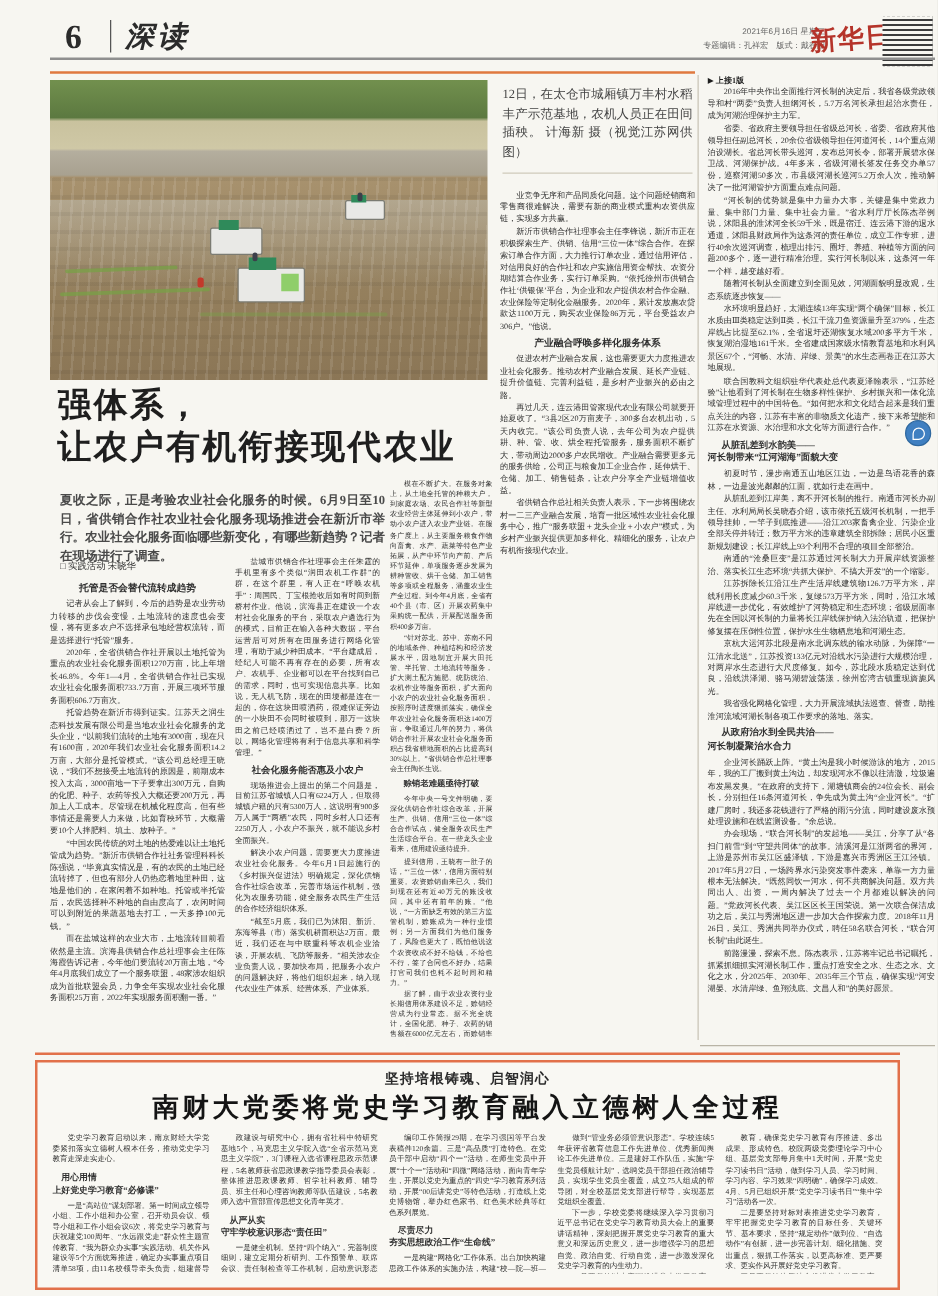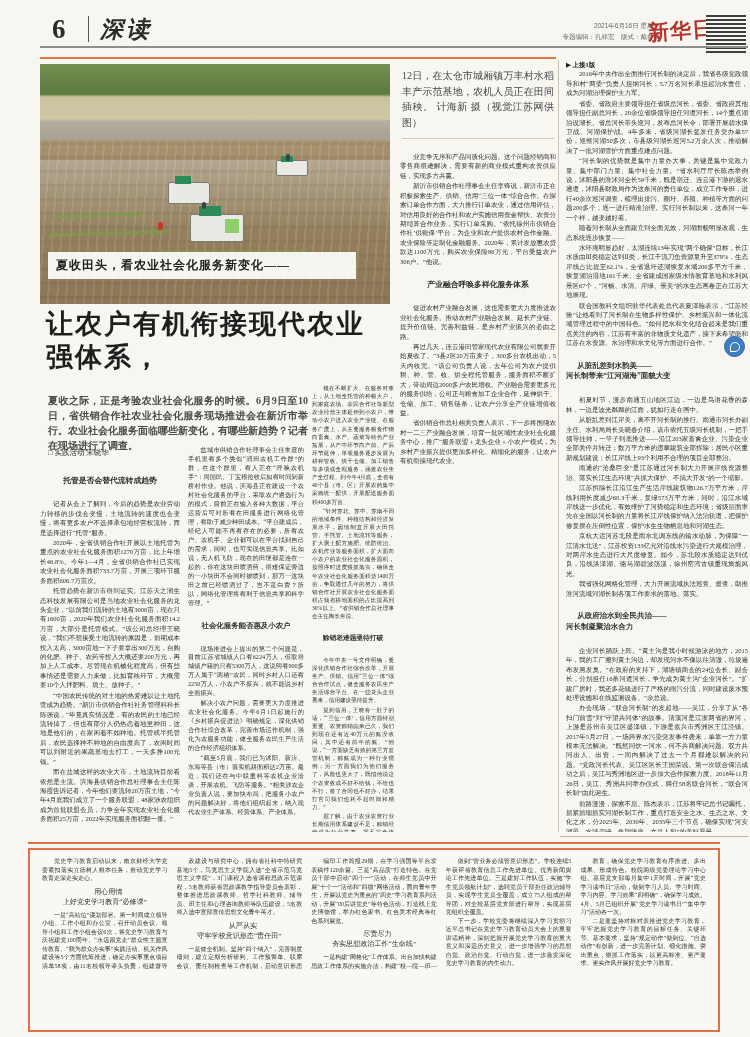--- a/index.html
+++ b/index.html
@@ -36,21 +36,21 @@
       padding:5px 8px;font-size:12px;font-weight:bold;letter-spacing:1px;color:#222;}
   
   .headline{position:absolute;left:46px;top:308px;width:345px;font-size:27px;font-weight:bold;
       letter-spacing:2px;line-height:1.22;color:#1e1e1e;}
   
   .intro{position:absolute;left:48px;top:393px;width:260px;font-size:10px;font-weight:bold;
       color:#4a4a4a;text-align:justify;line-height:1.5;}
   .byline{position:absolute;left:48px;top:448px;font-size:7.5px;color:#333;}
   .col{position:absolute;text-align:justify;overflow:hidden;line-height:1.45;color:#303030;}
   .col .para{text-indent:2em;margin:0 0 1px 0;}
-  .col .sub-head{font-weight:bold;text-align:center;font-size:1.2em;margin:13px 0;white-space:pre-line;}
+  .col .sub-head{font-weight:bold;text-align:center;font-size:1.2em;margin:3px 0;white-space:pre-line;}
   .c1{left:40px;top:462px;width:140px;height:370px;font-size:6.5px;}
   .c2{left:188px;top:446px;width:116px;height:386px;font-size:6.2px;}
   .c3{left:312px;top:384px;width:82px;height:448px;font-size:5.6px;}
   .c4{left:400px;top:152px;width:156px;height:680px;font-size:6.5px;}
   .caption{position:absolute;left:402px;top:68px;width:152px;font-size:10px;color:#444;
       text-align:justify;line-height:1.55;border-bottom:1px solid #cfcabb;padding-bottom:8px;}
   .caption .first{text-indent:2em;}
   .v-divider{position:absolute;left:558px;top:60px;width:1px;height:772px;background:#c9c4b6;}
   
   .rcol{left:566px;top:60px;width:182px;height:772px;font-size:6.5px;}
@@ -63,21 +63,21 @@
       border:1.5px solid #fff;border-radius:50% 50% 50% 0;}
   
   .bottom-rule-gray{position:absolute;left:560px;top:836px;width:188px;height:1px;background:#b9b4a6;}
   .bottom-rule-orange{position:absolute;left:28px;top:842px;width:692px;height:2px;background:#e2714a;}
   .bottom-box{position:absolute;left:28px;top:848px;width:688px;height:180px;border:2px solid #e2714a;background:#f9f8f3;}
   .b-kicker{text-align:center;font-size:11px;font-weight:bold;margin-top:5px;letter-spacing:1px;}
   .b-headline{text-align:center;font-size:21px;font-weight:bold;letter-spacing:3px;margin-top:2px;color:#141414;}
   .b-cols{display:flex;gap:9px;padding:7px 12px 0 12px;}
   .bcol{flex:1;text-align:justify;overflow:hidden;height:112px;font-size:6px;line-height:1.42;color:#303030;}
   .bcol .para{text-indent:2em;margin:0;}
-  .bcol .sub-head{font-weight:normal;text-align:center;text-indent:1em;font-size:1.18em;margin:4px 0;white-space:pre-line;}
+  .bcol .sub-head{font-weight:bold;text-align:left;text-indent:1em;font-size:1.18em;margin:4px 0;white-space:pre-line;}
 </style>
 </head>
 <body>
 
 <div class="page">
 
   <div class="hdr-pageno">6</div>
   <div class="hdr-vline"></div>
   <div class="hdr-section">深读</div>
   <div class="hdr-meta">
@@ -102,25 +102,24 @@
       <div class="cab" style="left:8px;top:-9px;width:22px;height:10px;"></div>
       <div class="cab" style="left:34px;top:4px;width:14px;height:14px;background:#8fce6a;"></div>
     </div>
     <div class="machine" style="left:236px;top:96px;width:30px;height:14px;">
       <div class="cab" style="left:4px;top:-5px;width:12px;height:6px;"></div>
     </div>
     <div class="figure-red" style="left:118px;top:158px;"></div>
     <div class="figure-dark" style="left:162px;top:138px;"></div>
     <div class="figure-dark" style="left:246px;top:90px;"></div>
   </div>
-  <div class="kicker-box">夏收田头，看农业社会化服务新变化——</div>
 
   <div class="headline">
+    <div>强体系，</div>
     <div>让农户有机衔接现代农业</div>
-    <div>强体系，</div>
   </div>
 
   <div class="intro">夏收之际，正是考验农业社会化服务的时候。6月9日至10日，省供销合作社农业社会化服务现场推进会在新沂市举行。农业社会化服务面临哪些新变化，有哪些新趋势？记者在现场进行了调查。</div>
   <div class="byline">□ 实践活动 宋晓华</div>
 
   <div class="caption">
     <span class="first">12日，在太仓市城厢镇万丰村水稻丰产示范基地，农机人员正在田间插秧。</span>
     <span>计海新 摄（视觉江苏网供图）</span>
   </div>
 
@@ -162,20 +161,22 @@
     <span class="jump">▶ 上接1版</span>
   <div class="para">2016年中央作出全面推行河长制的决定后，我省各级党政领导和村“两委”负责人担纲河长，5.7万名河长承担起治水责任，成为河湖治理保护主力军。</div><div class="para">省委、省政府主要领导担任省级总河长，省委、省政府其他领导担任副总河长，20余位省级领导担任河道河长，14个重点湖泊设湖长。省总河长带头巡河，发布总河长令，部署开展碧水保卫战、河湖保护战。4年多来，省级河湖长签发任务交办单57份，巡察河湖50多次，市县级河湖长巡河5.2万余人次，推动解决了一批河湖管护方面重点难点问题。</div><div class="para">“河长制的优势就是集中力量办大事，关键是集中党政力量、集中部门力量、集中社会力量。”省水利厅厅长陈杰举例说，沭阳县的淮沭河全长59千米，既是宿迁、连云港下游的退水通道，沭阳县财政局作为这条河的责任单位，成立工作专班，进行40余次巡河调查，梳理出排污、圈圩、养殖、种植等方面的问题200多个，逐一进行精准治理。实行河长制以来，这条河一年一个样，越变越好看。</div><div class="para">随着河长制从全面建立到全面见效，河湖面貌明显改观，生态系统逐步恢复——</div><div class="para">水环境明显趋好，太湖连续13年实现“两个确保”目标，长江水质由Ⅲ类稳定达到Ⅱ类，长江干流刀鱼资源量升至379%，生态岸线占比提至62.1%，全省退圩还湖恢复水域200多平方千米，恢复湖泊湿地161千米。全省建成国家级水情教育基地和水利风景区67个，“河畅、水清、岸绿、景美”的水生态画卷正在江苏大地展现。</div><div class="para">联合国教科文组织驻华代表处总代表夏泽翰表示，“江苏经验”让他看到了河长制在生物多样性保护、乡村振兴和一体化流域管理过程中的中国特色。“如何把水和文化结合起来是我们重点关注的内容，江苏有丰富的非物质文化遗产，接下来希望能和江苏在水资源、水治理和水文化等方面进行合作。”</div><div class="sub-head">从脏乱差到水韵美——
 河长制带来“江河湖海”面貌大变</div><div class="para">初夏时节，漫步南通五山地区江边，一边是鸟语花香的森林，一边是波光粼粼的江面，犹如行走在画中。</div><div class="para">从脏乱差到江岸美，离不开河长制的推行。南通市河长办副主任、水利局局长吴晓春介绍，该市依托五级河长机制，一把手领导挂帅，一竿子到底推进——沿江203家畜禽企业、污染企业全部关停并转迁；数万平方米的违章建筑全部拆除；居民小区重新规划建设；长江岸线上93个利用不合理的项目全部整治。</div><div class="para">南通的“沧桑巨变”是江苏通过河长制大力开展岸线资源整治、落实长江生态环境“共抓大保护、不搞大开发”的一个缩影。</div><div class="para">江苏拆除长江沿江生产生活岸线建筑物126.7万平方米，岸线利用长度减少60.3千米，复绿573万平方米，同时，沿江水域岸线进一步优化，有效维护了河势稳定和生态环境；省级层面率先在全国以河长制的力量将长江岸线保护纳入法治轨道，把保护修复摆在压倒性位置，保护水生生物栖息地和河湖生态。</div><div class="para">京杭大运河苏北段是南水北调东线的输水动脉，为保障“一江清水北送”，江苏投资133亿元对沿线水污染进行大规模治理，对两岸水生态进行大尺度修复。如今，苏北段水质稳定达到优良，沿线洪泽湖、骆马湖碧波荡漾，徐州窑湾古镇重现旖旎风光。</div><div class="para">我省强化网格化管理，大力开展流域执法巡查、督查，助推淮河流域河湖长制各项工作要求的落地、落实。</div><div class="sub-head">从政府治水到全民共治——
 河长制凝聚治水合力</div><div class="para">企业河长踊跃上阵。“黄土沟是我小时候游泳的地方，2015年，我的工厂搬到黄土沟边，却发现河水不像以往清澈，垃圾遍布发黑发臭。”在政府的支持下，湖塘镇商会的24位会长、副会长，分别担任16条河道河长，争先成为黄土沟“企业河长”。“扩建厂房时，我还多花钱进行了严格的雨污分流，同时建设废水预处理设施和在线监测设备。”余总说。</div><div class="para">办会现场，“联合河长制”的发起地——吴江，分享了从“各扫门前雪”到“守望共同体”的故事。清溪河是江浙两省的界河，上游是苏州市吴江区盛泽镇，下游是嘉兴市秀洲区王江泾镇。2017年5月27日，一场跨界水污染突发事件袭来，单靠一方力量根本无法解决。“既然同饮一河水，何不共商解决问题。双方共同出人、出资，一周内解决了过去一个月都难以解决的问题。”党政河长代表、吴江区区长王国荣说。第一次联合保洁成功之后，吴江与秀洲地区进一步加大合作探索力度。2018年11月26日，吴江、秀洲共同举办仪式，聘任58名联合河长，“联合河长制”由此诞生。</div><div class="para">前路漫漫，探索不息。陈杰表示，江苏将牢记总书记嘱托，抓紧抓细抓实河湖长制工作，重点打造安全之水、生态之水、文化之水，分2025年、2030年、2035年三个节点，确保实现“河安湖晏、水清岸绿、鱼翔浅底、文昌人和”的美好愿景。</div></div>
 
   <div class="float-widget" title=""></div>
 
   <div class="bottom-rule-gray"></div>
   <div class="bottom-rule-orange"></div>
   <div class="bottom-box">
+    <div class="b-kicker">坚持培根铸魂、启智润心</div>
+    <div class="b-headline">南财大党委将党史学习教育融入立德树人全过程</div>
     <div class="b-cols">
       <div class="bcol">
           <div class="para">党史学习教育启动以来，南京财经大学党委紧扣落实立德树人根本任务，推动党史学习教育走深走实走心。</div>
           <div class="sub-head">用心用情
 上好党史学习教育“必修课”</div>
           <div class="para">一是“高站位”谋划部署。第一时间成立领导小组、工作小组和办公室，召开动员会议、领导小组和工作小组会议6次，将党史学习教育与庆祝建党100周年、“永远跟党走”群众性主题宣传教育、“我为群众办实事”实践活动、机关作风建设等5个方面统筹推进，确定办实事重点项目清单58项，由11名校领导牵头负责，组建督导检查组，每月开展1次督导检查。二是“高标准”统筹推进。开展中心组学习7次，中心组集体参观雨花台、梅园新村纪念馆，赴句容茅山红色教育基地召开学习会，党委书记带头到挂钩学院讲党课，成立由思政课教师等200余人组成的宣讲团，开展百人百场专题宣讲50余场，清明节期间组织祭扫英烈活动20余次，</div>
         </div>
       <div class="bcol">
           <div class="para">政建设与研究中心，拥有省社科中特研究基地5个，马克思主义学院入选“全省示范马克思主义学院”，3门课程入选省课程思政示范课程，5名教师获省思政课教学指导委员会表彰，整体推进思政课教师、哲学社科教师、辅导员、班主任和心理咨询教师等队伍建设，5名教师入选中宣部宣传思想文化青年英才。</div>
           <div class="sub-head">从严从实

